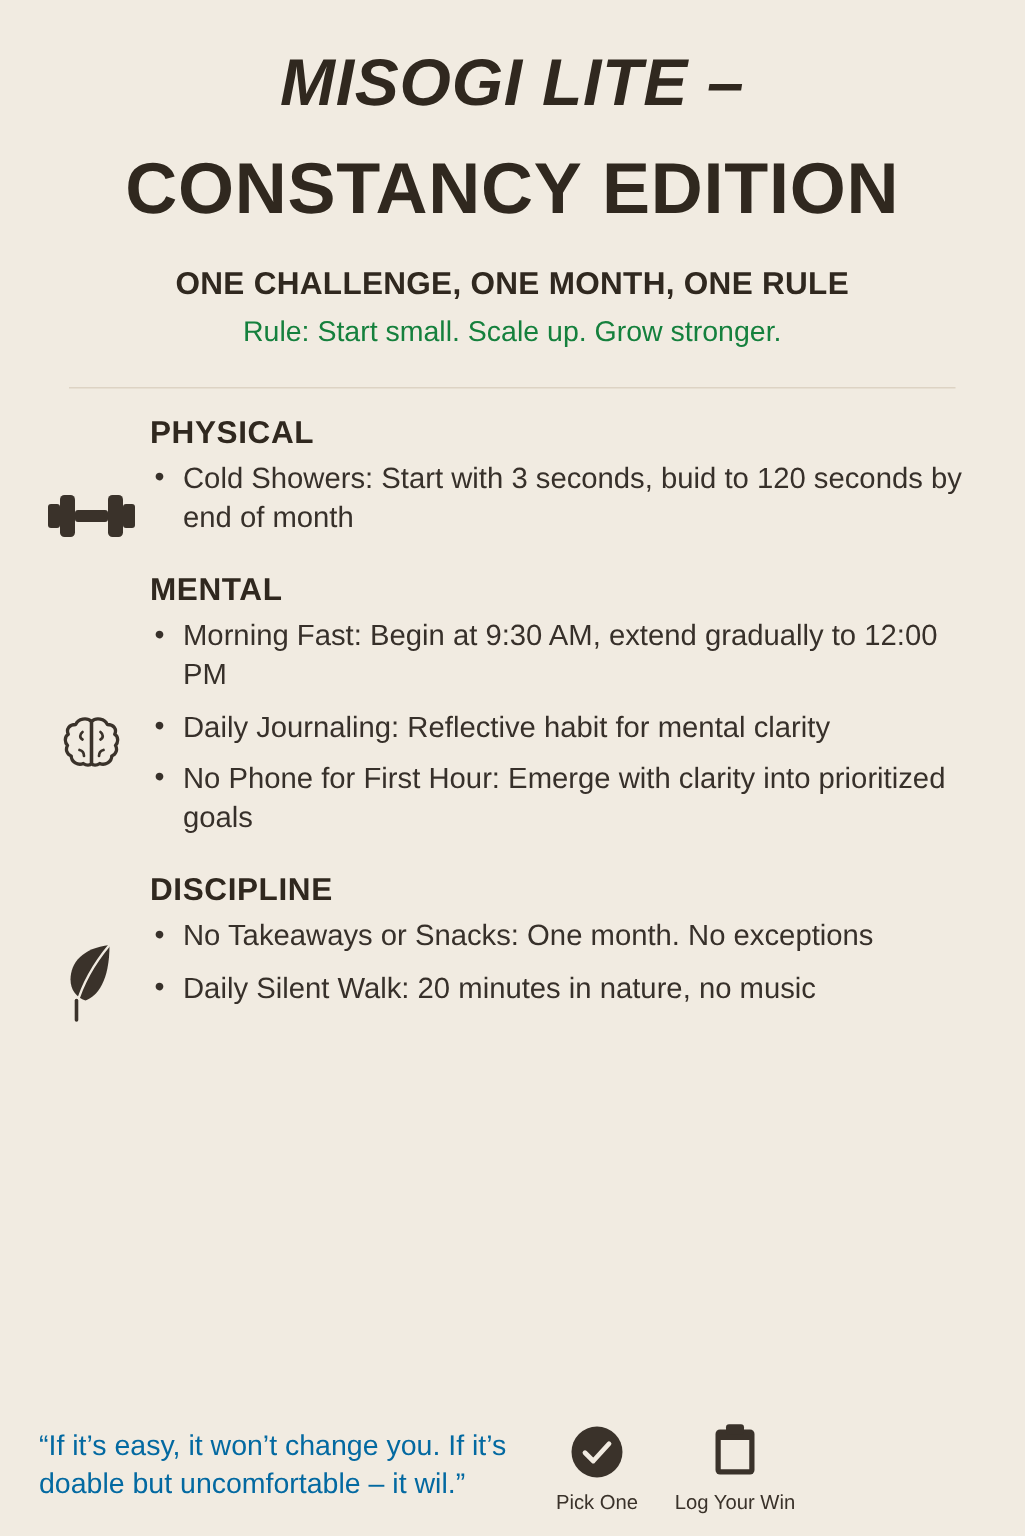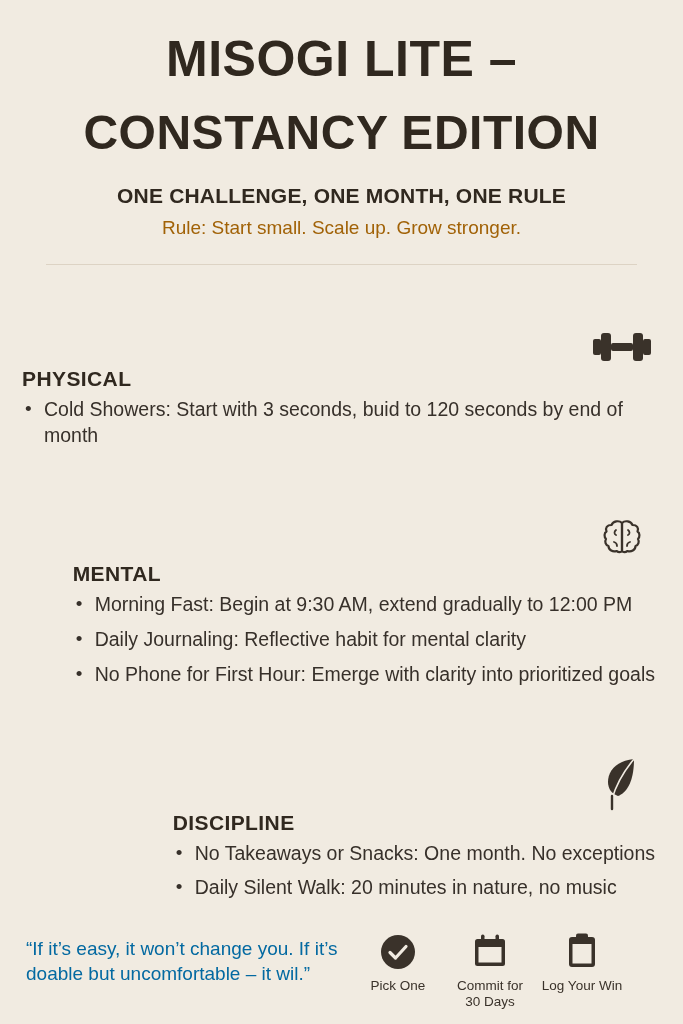--- a/index.html
+++ b/index.html
@@ -27,55 +27,55 @@
     padding: 34px 26px 0 26px;
     text-align: center;
   }
   .title-line {
     font-weight: bold;
     letter-spacing: 0.5px;
     color: #30281f;
     line-height: 1.02;
   }
   .title-line-1 {
-    font-size: 50px;
+    font-size: 44px;
+    font-style: italic;
   }
   .title-line-2 {
     font-size: 48px;
     margin-top: 24px;
   }
   .subtitle {
     margin-top: 26px;
     font-size: 21px;
     font-weight: bold;
     color: #30281f;
     letter-spacing: 0.2px;
   }
   .rule {
     margin-top: 9px;
     font-size: 19px;
-    color: #a16207;
+    color: #15803d;
   }
   .divider {
     margin: 25px 46px 0 46px;
     height: 1px;
     background: #ddd3c4;
   }
 
   
   .sections {
     margin-top: 18px;
     padding: 0 22px 0 22px;
   }
   .section {
     position: relative;
     display: flex;
-    align-items: flex-end;
+    align-items: center;
     margin-bottom: 14px;
-    flex-direction: column;
   }
   .section-icon {
     width: 78px;
     min-width: 78px;
     display: flex;
     align-items: center;
     justify-content: center;
     padding-top: 44px;
   }
   .section-body {
@@ -232,31 +232,20 @@
       <div class="action">
         <div class="action-icon">
           <svg width="38" height="38" viewBox="0 0 38 38" fill="none">
             <circle cx="19" cy="19" r="17" fill="#3a322a"></circle>
             <path d="M11 19.5l5.5 5.5L27 13.5" stroke="#f1ebe1" stroke-width="3.2" stroke-linecap="round" stroke-linejoin="round" fill="none"></path>
           </svg>
         </div>
         <div class="action-label">Pick One</div>
       </div>
 
-      <div class="action">
-        <div class="action-icon">
-          <svg width="36" height="38" viewBox="0 0 36 38" fill="none">
-            <rect x="3" y="6" width="30" height="27" rx="2.5" fill="#3a322a"></rect>
-            <rect x="6.5" y="14" width="23" height="15.5" fill="#f1ebe1"></rect>
-            <rect x="9" y="1.5" width="3.5" height="8" rx="1.7" fill="#3a322a"></rect>
-            <rect x="23.5" y="1.5" width="3.5" height="8" rx="1.7" fill="#3a322a"></rect>
-          </svg>
-        </div>
-        <div class="action-label">Commit for 30 Days</div>
-      </div>
 
       <div class="action">
         <div class="action-icon">
           <svg width="34" height="40" viewBox="0 0 34 40" fill="none">
             <rect x="4" y="5" width="26" height="30" rx="3" fill="#3a322a"></rect>
             <rect x="7.5" y="12" width="19" height="19.5" fill="#f1ebe1"></rect>
             <rect x="11" y="1.5" width="12" height="7" rx="2" fill="#3a322a"></rect>
           </svg>
         </div>
         <div class="action-label">Log Your Win</div>

